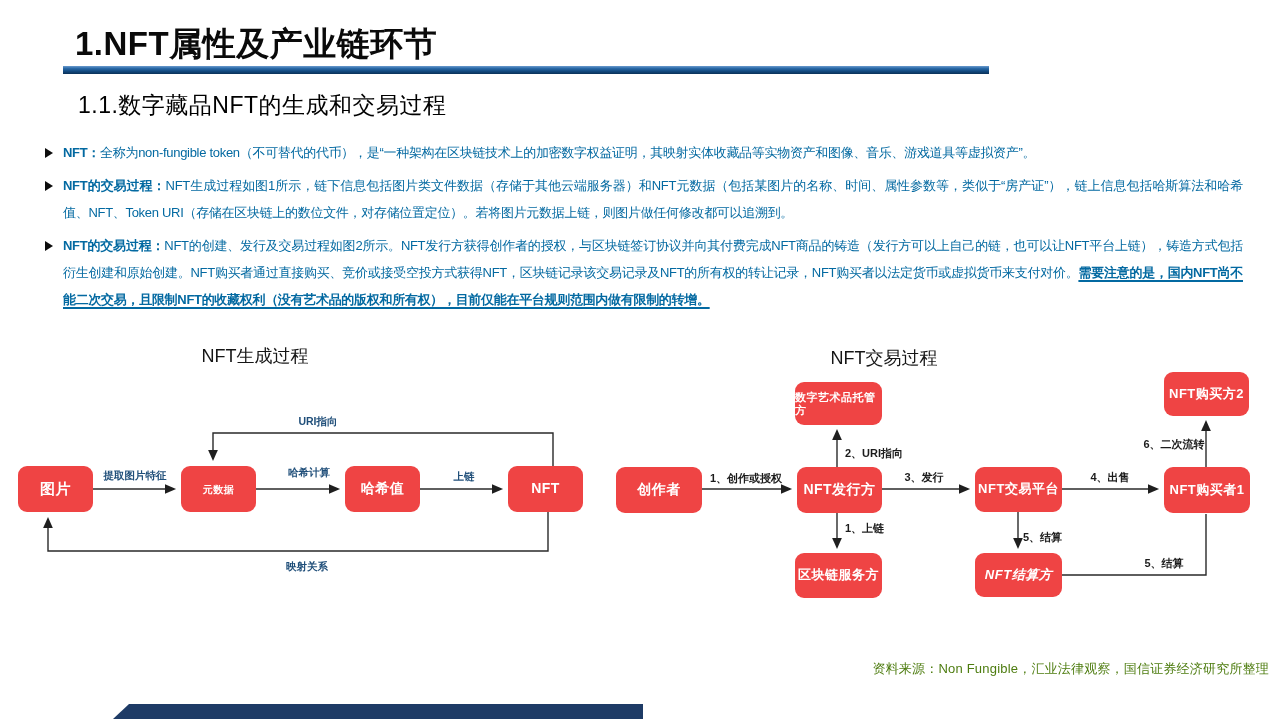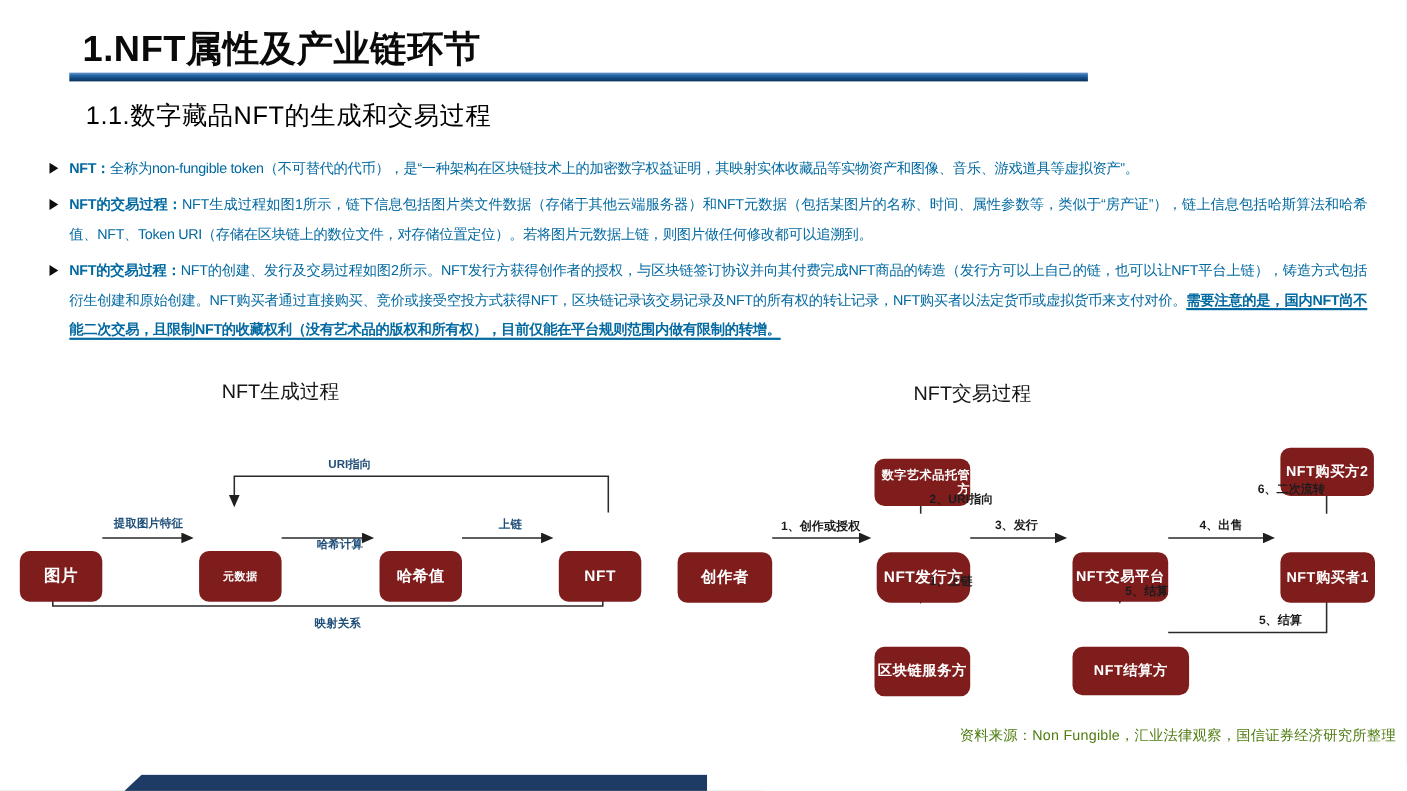--- a/index.html
+++ b/index.html
@@ -30,47 +30,47 @@
     position:absolute;left:0;top:9px;width:0;height:0;
     border-left:8px solid #0d0d0d;border-top:5px solid transparent;border-bottom:5px solid transparent;
   }
   .bullet .lead{font-weight:bold;}
   .bullet .em{font-weight:bold;text-decoration:underline;text-decoration-thickness:1.5px;text-underline-offset:3px;}
   
   .fig-title{position:absolute;font-size:18px;color:#151515;text-align:center;white-space:nowrap;}
   .fig-title.gen{left:150px;top:344px;width:210px;}
   .fig-title.trade{left:784px;top:346px;width:200px;}
   .node{
-    position:absolute;background:#7f1d1d;border-radius:9px;color:#fff;font-weight:bold;
-    display:flex;align-items:center;justify-content:center;text-align:right;
-    font-size:14px;letter-spacing:0.5px;line-height:1.1;margin-top:35px;
+    position:absolute;background:#ef4444;border-radius:9px;color:#fff;font-weight:bold;
+    display:flex;align-items:center;justify-content:center;text-align:left;
+    font-size:14px;letter-spacing:0.5px;line-height:1.1;
   }
   .arrow-layer{position:absolute;left:0;top:0;width:1279px;height:719px;pointer-events:none;}
   .lbl{position:absolute;font-weight:bold;white-space:nowrap;font-size:11px;}
   .lbl.gen{color:#1F4E79;font-size:10.5px;}
   .lbl.trade{color:#1c1c1c;}
   .lbl.c{transform:translateX(-50%);}
   
   .n-image{left:18px;top:466px;width:75px;height:46px;font-size:15px;}
   .n-meta{left:181px;top:466px;width:75px;height:46px;font-size:10px;}
   .n-hash{left:345px;top:466px;width:75px;height:46px;font-size:14px;}
   .n-nft{left:508px;top:466px;width:75px;height:46px;}
   
   .l-extract{left:135px;top:469px;}
-  .l-hashcalc{left:309px;top:488px;}
+  .l-hashcalc{left:309px;top:466px;}
   .l-onchain{left:464px;top:470px;}
   .l-uri{left:318px;top:415px;}
   .l-mapping{left:307px;top:560px;}
   
   .n-creator{left:616px;top:467px;width:86px;height:46px;}
   .n-custodian{left:795px;top:382px;width:87px;height:43px;font-size:11px;}
-  .n-issuer{left:797px;top:467px;width:85px;height:46px;border-radius:13px;}
+  .n-issuer{left:797px;top:467px;width:85px;height:46px;}
   .n-blockchain{left:795px;top:553px;width:87px;height:45px;font-size:13px;}
   .n-platform{left:975px;top:467px;width:87px;height:45px;font-size:13px;}
-  .n-settle{left:975px;top:553px;width:106px;height:44px;font-size:13px;}
+  .n-settle{left:975px;top:553px;width:87px;height:44px;font-size:13px;font-style:italic;}
   .n-buyer1{left:1164px;top:467px;width:86px;height:46px;font-size:13px;}
   .n-buyer2{left:1164px;top:372px;width:85px;height:44px;font-size:13px;}
   
   .l-create{left:746px;top:471px;}
   .l-uripoint{left:845px;top:446px;}
   .l-chainup{left:845px;top:521px;}
   .l-issue{left:924px;top:470px;}
   .l-sell{left:1110px;top:470px;}
   .l-settle-a{left:1023px;top:530px;}
   .l-settle-b{left:1164px;top:556px;}

